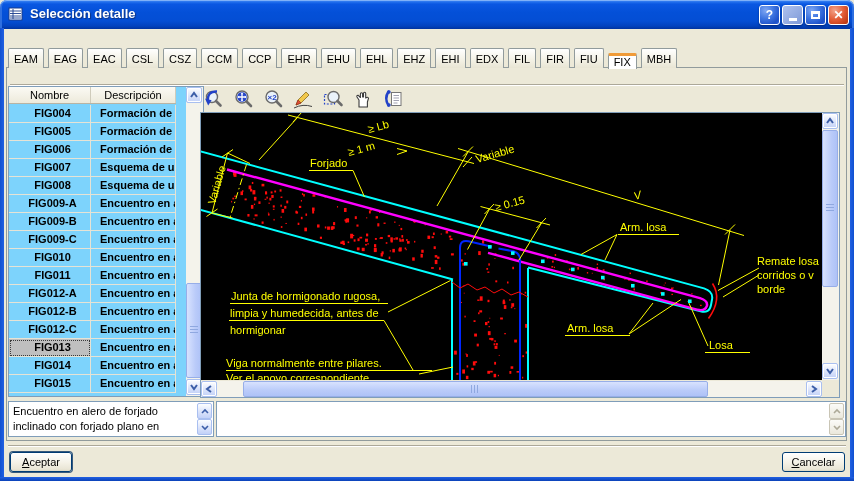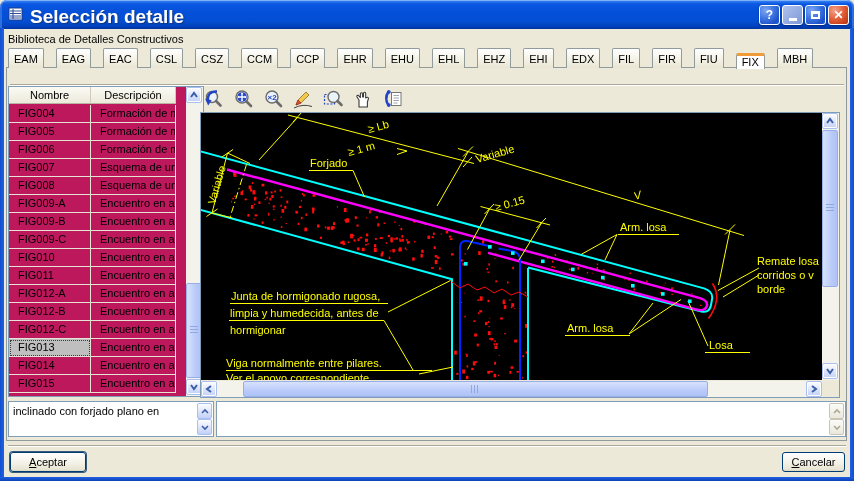--- a/index.html
+++ b/index.html
@@ -7,47 +7,47 @@
   .window{position:relative;width:854px;height:481px;background:#ECE9D8;overflow:hidden;font-size:11px;color:#000;}
   
   .titlebar{position:absolute;left:0;top:0;width:854px;height:29px;border-radius:7px 7px 0 0;
     background:linear-gradient(180deg,#5C97F5 0%,#2573EE 6%,#0A57E2 14%,#0450D8 42%,#044ED4 72%,#0242BE 90%,#00339F 100%);
     box-shadow:inset 0 1px 0 #7FB1F8, inset 2px 0 0 #2E6FE0, inset -2px 0 0 #2E6FE0;}
   .edge{position:absolute;background:linear-gradient(90deg,#1050D0,#2160E2);}
   .edge.l{left:0;top:28px;bottom:0;width:4px;}
   .edge.r{right:0;top:28px;bottom:0;width:4px;background:linear-gradient(90deg,#2160E2,#1050D0);}
   .edge.b{left:0;right:0;bottom:0;height:4px;background:linear-gradient(180deg,#2160E2,#0B42B8);}
   .title-icon{position:absolute;left:8px;top:6px;width:16px;height:16px;}
-  .title-text{position:absolute;left:30px;top:6px;color:#fff;font-weight:bold;font-size:19px;text-shadow:1px 1px 1px #10337E;}
+  .title-text{position:absolute;left:30px;top:6px;color:#fff;font-weight:bold;font-size:13px;text-shadow:1px 1px 1px #10337E;}
   .tbtns{position:absolute;right:5px;top:5px;display:flex;gap:2px;}
   .tbtn{width:21px;height:20px;border:1px solid #fff;border-radius:3px;color:#fff;font-weight:bold;font-size:12px;
     display:flex;align-items:center;justify-content:center;line-height:1;
     background:radial-gradient(circle at 30% 25%,#7FA7F2,#3D74E0 45%,#1C50C8 80%,#2E62D9);box-shadow:0 1px 2px rgba(0,0,30,.45);}
   .tbtn.min{background:linear-gradient(135deg,#AFC2EE,#7E99D8);}
   .tbtn.close{background:radial-gradient(circle at 30% 25%,#F2A38A,#E25B35 50%,#C03C16 85%);}
   .minbar{width:8px;height:3px;background:#fff;margin-top:9px;}
   .maxbox{width:9px;height:8px;border:2px solid #fff;border-top-width:3px;}
   
   .lbl-library{position:absolute;left:8px;top:33px;}
   .group-label{position:absolute;left:11px;top:70px;z-index:2;}
   .groove{position:absolute;left:10px;top:84px;width:834px;height:2px;border-top:1px solid #ACA899;border-bottom:1px solid #fff;}
   .groove2{position:absolute;left:8px;top:445px;width:838px;height:2px;border-top:1px solid #ACA899;border-bottom:1px solid #fff;}
   
   .tabpage{position:absolute;left:6px;top:67px;width:841px;height:374px;border:1px solid #919B9C;background:#ECE9D8;}
-  .tabs{position:absolute;left:8px;top:44px;height:24px;display:flex;align-items:flex-end;gap:12px;z-index:3;}
+  .tabs{position:absolute;left:8px;top:44px;height:24px;display:flex;align-items:flex-end;gap:4px;z-index:3;}
   .tab{height:20px;padding:0 5px;border:1px solid #919B9C;border-bottom:none;border-radius:2px 2px 0 0;
     background:linear-gradient(180deg,#FFFFFF,#F3F1E4 60%,#E8E5D4);display:flex;align-items:center;}
   .tab.sel{height:16px;background:#fff;border-top:3px solid #F09B38;font-weight:normal;position:relative;margin-bottom:-1px;padding-bottom:1px;}
   
-  .tbl{position:absolute;left:8px;top:86px;width:196px;height:311px;border:1px solid #7F9DB9;background:#be185d;}
+  .tbl{position:absolute;left:8px;top:86px;width:196px;height:311px;border:1px solid #7F9DB9;background:#7dd3fc;text-align:center;}
   .thead{position:absolute;left:0;top:0;height:17px;display:flex;width:167px;background:linear-gradient(180deg,#FBFAF4,#EDEADB);border-bottom:1px solid #B8B4A4;}
   .th{border-right:1px solid #CFCBBB;display:flex;align-items:center;justify-content:center;}
   .rows{position:absolute;left:0;top:18px;width:167px;}
   .trow{display:flex;height:18px;}
-  .td{padding:2px 3px 0 9px;border-right:1px solid #E6E3D5;border-bottom:1px solid #E6E3D5;white-space:nowrap;overflow:hidden;}
+  .td{padding:2px 3px 0 9px;border-right:1px solid #E6E3D5;border-bottom:1px solid #E6E3D5;white-space:nowrap;overflow:hidden;font-weight:bold;}
   .td.name{width:82px;}
   .td.desc{width:85px;}
   .td.selcell{background:#BFBFBF;outline:1px dotted #3A3A3A;outline-offset:-2px;}
   
   .sb{position:absolute;background:#F4F3EB;}
   .sbtn{position:absolute;width:16px;height:16px;border:1px solid #A9BFF0;border-radius:2px;
     background:linear-gradient(180deg,#FDFEFF,#D9E2FA 60%,#C2D1F8);box-shadow:inset 0 0 0 1px #fff;display:flex;align-items:center;justify-content:center;}
   .thumb{position:absolute;border:1px solid #97AEE8;border-radius:2px;background:linear-gradient(90deg,#D8E2FE,#BACBF9 60%,#AEC2F7);display:flex;align-items:center;justify-content:center;}
   .thumb.h{background:linear-gradient(180deg,#D8E2FE,#BACBF9 60%,#AEC2F7);}
   .grip-v{width:8px;height:9px;background:repeating-linear-gradient(180deg,#8FA8E0 0 1px,rgba(0,0,0,0) 1px 3px);}
@@ -66,21 +66,21 @@
   .spincol{position:absolute;right:1px;top:1px;width:15px;height:32px;display:flex;flex-direction:column;}
   .spin{flex:1;border:1px solid #A9BFF0;border-radius:2px;background:linear-gradient(180deg,#FDFEFF,#D9E2FA 60%,#C2D1F8);display:flex;align-items:center;justify-content:center;}
   .spin.dis{border-color:#C9C5B5;background:linear-gradient(180deg,#FBFBF8,#EAE8DC);}
   
   .btn{position:absolute;height:20px;border:1px solid #003C74;border-radius:3px;
     background:linear-gradient(180deg,#FFFFFF,#F4F1E6 55%,#E9E5D5 90%,#DDD8C4);
     display:flex;align-items:center;justify-content:center;padding:0 8px;}
   .btn .btn-label{display:block;}
   .btn .btn-label::first-letter{text-decoration:underline;}
   .btn.default{box-shadow:0 0 0 1px #37597C;}
-  .btn.accept{left:10px;top:452px;width:76px;}
+  .btn.accept{left:10px;top:452px;width:62px;}
   .btn.cancel{left:782px;top:452px;width:63px;justify-content:center;}
 </style>
 </head>
 <body>
 
 <div class="window">
 
   <div class="titlebar">
     <svg class="title-icon" viewBox="0 0 16 16">
       <rect x="1" y="2" width="13" height="12" fill="#fff" stroke="#1B3C8C"></rect>
@@ -95,21 +95,20 @@
       <div class="tbtn">
           <div class="maxbox"></div>
         </div>
       <div class="tbtn close">✕</div>
     </div>
   </div>
   <div class="edge l"></div>
   <div class="edge r"></div>
   <div class="edge b"></div>
 
-  <div class="lbl-library">Biblioteca de Detalles Constructivos</div>
 
   <div class="tabpage"></div>
   <div class="tabs" id="tabs">
       <div class="tab">EAM</div>
       <div class="tab">EAG</div>
       <div class="tab">EAC</div>
       <div class="tab">CSL</div>
       <div class="tab">CSZ</div>
       <div class="tab">CCM</div>
       <div class="tab">CCP</div>
@@ -630,20 +629,21 @@
       <div class="sbtn" style="left:605px;top:0;">
         <svg width="12" height="12">
             <polyline points="4,3 8,6 4,9" fill="none" stroke="#3C5EA8" stroke-width="2"></polyline>
           </svg>
       </div>
     </div>
   </div>
 
   <div class="descL">
     <div class="desc-text">
+      <div>Encuentro en alero de forjado</div>
       <div>inclinado con forjado plano en</div>
     </div>
     <div class="spincol">
       <div class="spin">
         <svg width="10" height="9">
             <polyline points="2,6 5,3 8,6" fill="none" stroke="#3C5EA8" stroke-width="1.6"></polyline>
           </svg>
       </div>
       <div class="spin">
         <svg width="10" height="9">

